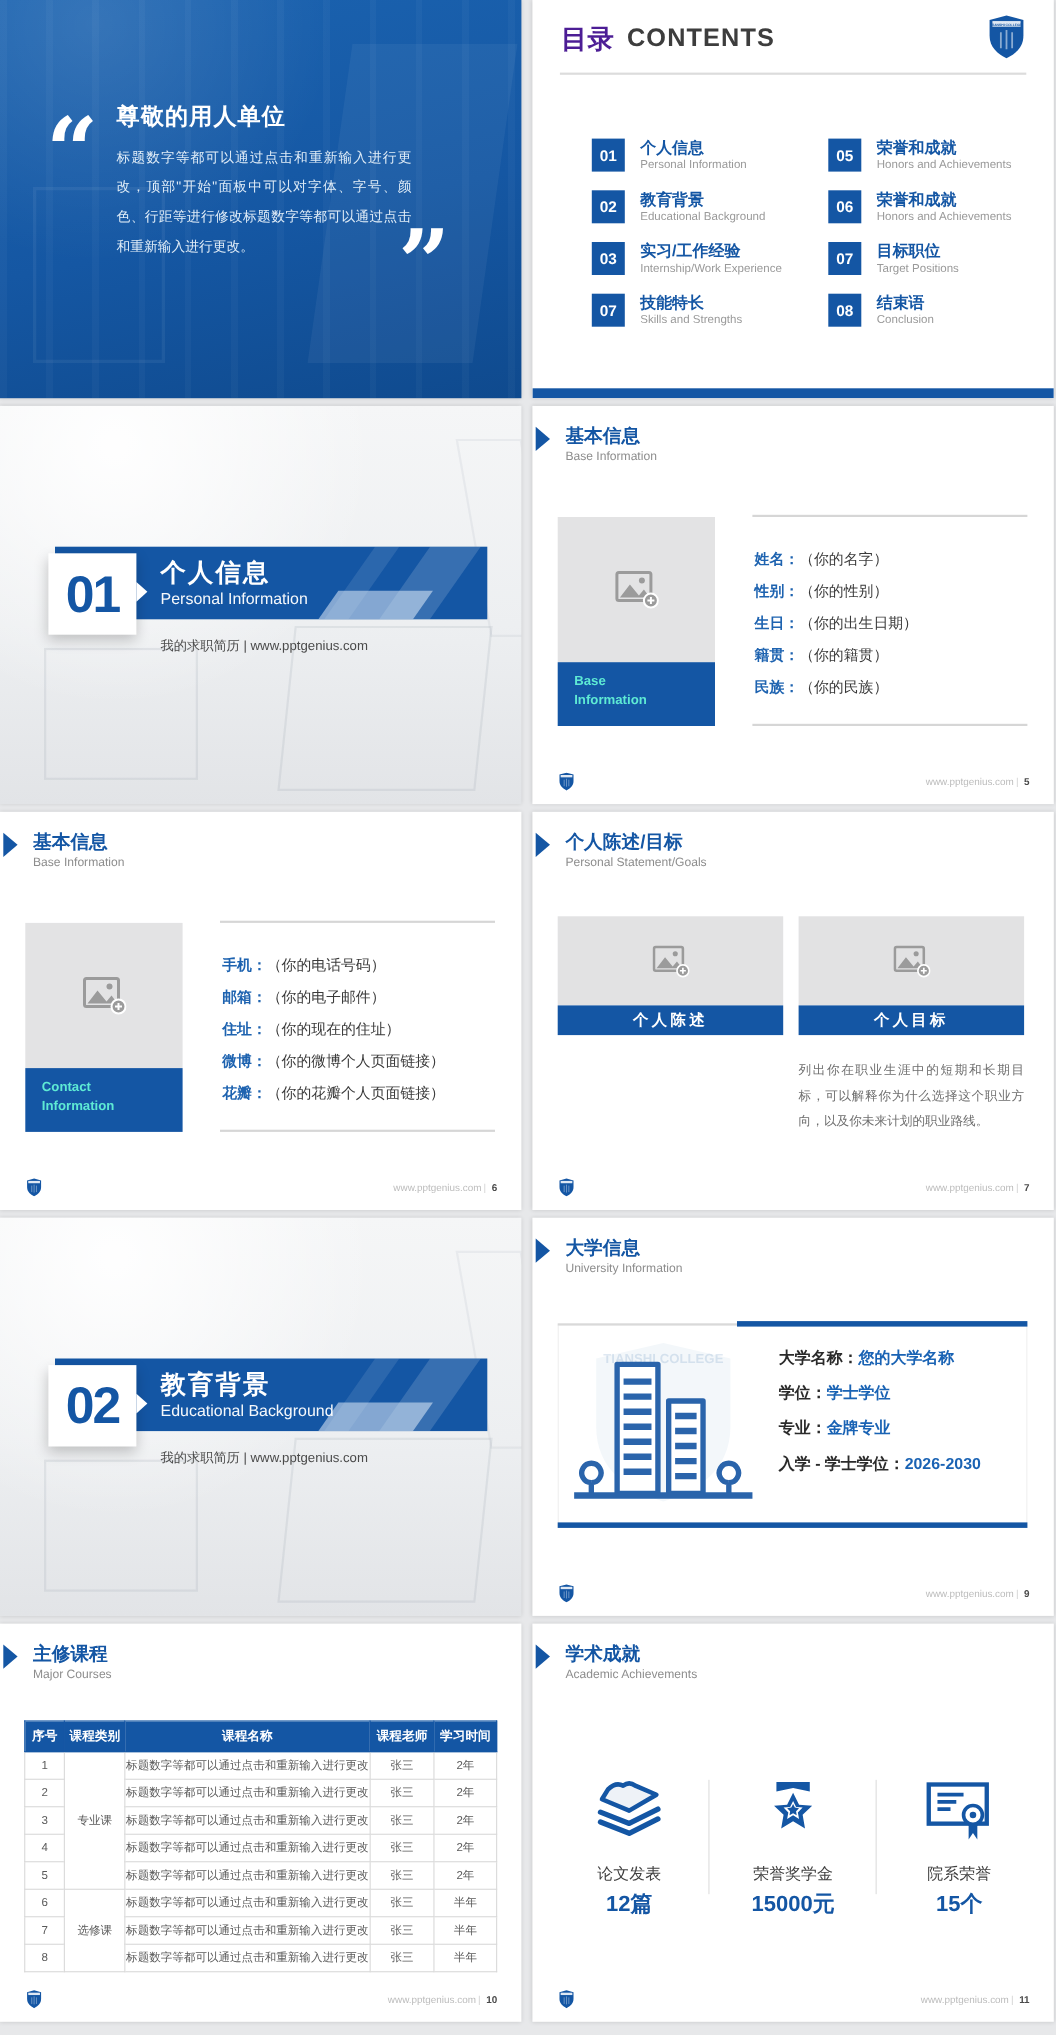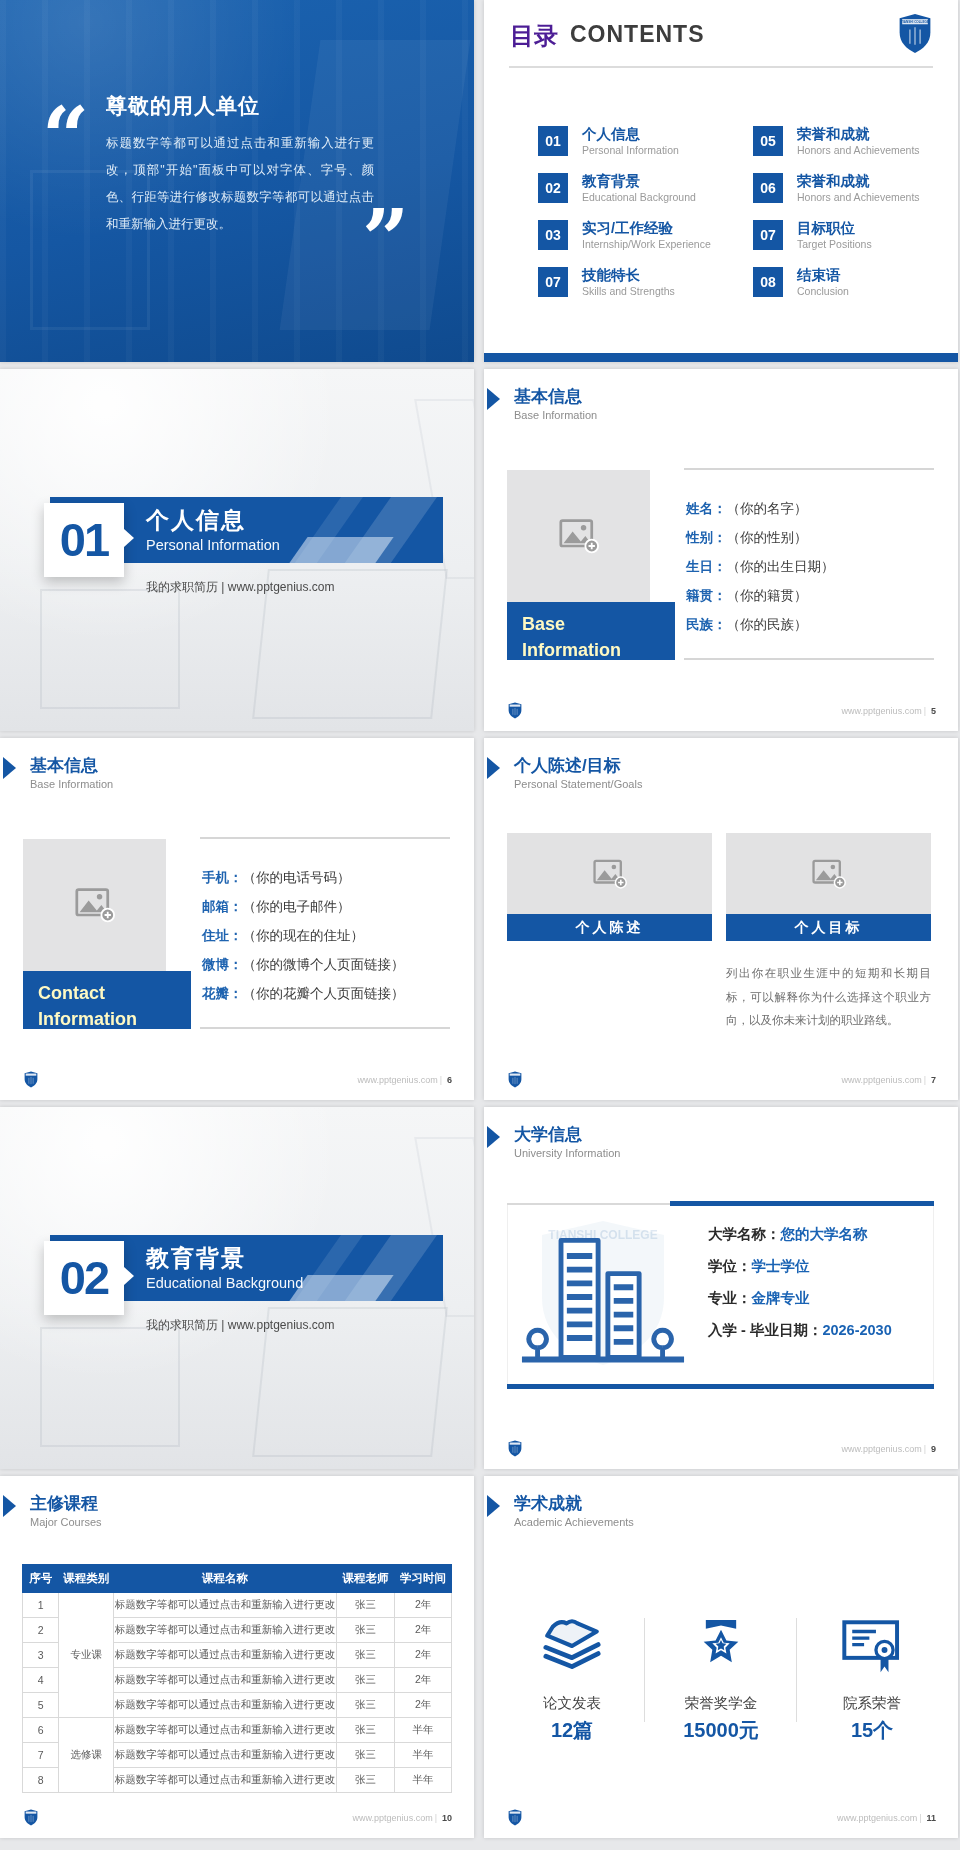--- a/index.html
+++ b/index.html
@@ -83,22 +83,22 @@
   .num-arrow{ position:absolute; left:124px; top:160px; width:0; height:0;
               border-top:9px solid transparent; border-bottom:9px solid transparent;
               border-left:10px solid #fff; }
   .ban-title{ position:absolute; left:146px; top:136px; font-size:23px; font-weight:bold; color:#fff; letter-spacing:2px;}
   .ban-sub{ position:absolute; left:146px; top:168px; font-size:14.5px; color:rgba(255,255,255,.96); }
   .tagline{ position:absolute; left:146px; top:210px; font-size:12px; color:#4a4a4a; }
 
   
   .ph-box{ position:absolute; left:23px; top:101px; width:143px; height:132px; background:#e3e3e4;
            display:flex; align-items:center; justify-content:center; }
-  .label-box{ position:absolute; left:23px; top:233px; width:168px; height:58px; background:#1456a4;
-              color:#fef9c3; font-weight:bold; font-size:18px; line-height:1.45; padding:9px 0 0 15px; }
+  .label-box{ position:absolute; left:23px; top:233px; width:143px; height:58px; background:#1456a4;
+              color:#5eead4; font-weight:bold; font-size:12px; line-height:1.45; padding:9px 0 0 15px; }
   .info-list{ position:absolute; left:200px; top:0; width:250px; height:362px; }
   .rule-t{ position:absolute; left:0; right:0; top:99px; height:2px; background:#d6d6d6; }
   .rule-b{ position:absolute; left:0; right:0; top:289px; height:2px; background:#d6d6d6; }
   .field{ position:absolute; left:2px; font-size:13.5px; white-space:nowrap; }
   .f-label{ color:#1e63b0; font-weight:bold; }
   .f-value{ color:#3a3a3a; }
 
   
   .st-card{ position:absolute; top:95px; width:205px; }
   .st-ph{ width:205px; height:81px; background:#e2e2e3; display:flex; align-items:center; justify-content:center; }
@@ -410,21 +410,21 @@
       <div class="u-row" style="top:0;">
         <span class="u-label">大学名称：</span><span class="u-value">您的大学名称</span>
       </div>
       <div class="u-row" style="top:32px;">
         <span class="u-label">学位：</span><span class="u-value">学士学位</span>
       </div>
       <div class="u-row" style="top:64px;">
         <span class="u-label">专业：</span><span class="u-value">金牌专业</span>
       </div>
       <div class="u-row" style="top:96px;">
-        <span class="u-label">入学 - 毕业日期：</span><span class="u-value">2026-2030</span>
+        <span class="u-label">入学 - 学士学位：</span><span class="u-value">2026-2030</span>
       </div>
     </div>
     <div class="u-botblue"></div>
     <div class="sl-foot">
       <svg class="foot-logo" viewBox="0 0 32 40">
           <use href="#def-shield"></use>
         </svg>
       <div class="foot-text">
         <span>www.pptgenius.com</span><span class="sep">|</span><span class="pg">9</span>
       </div>

